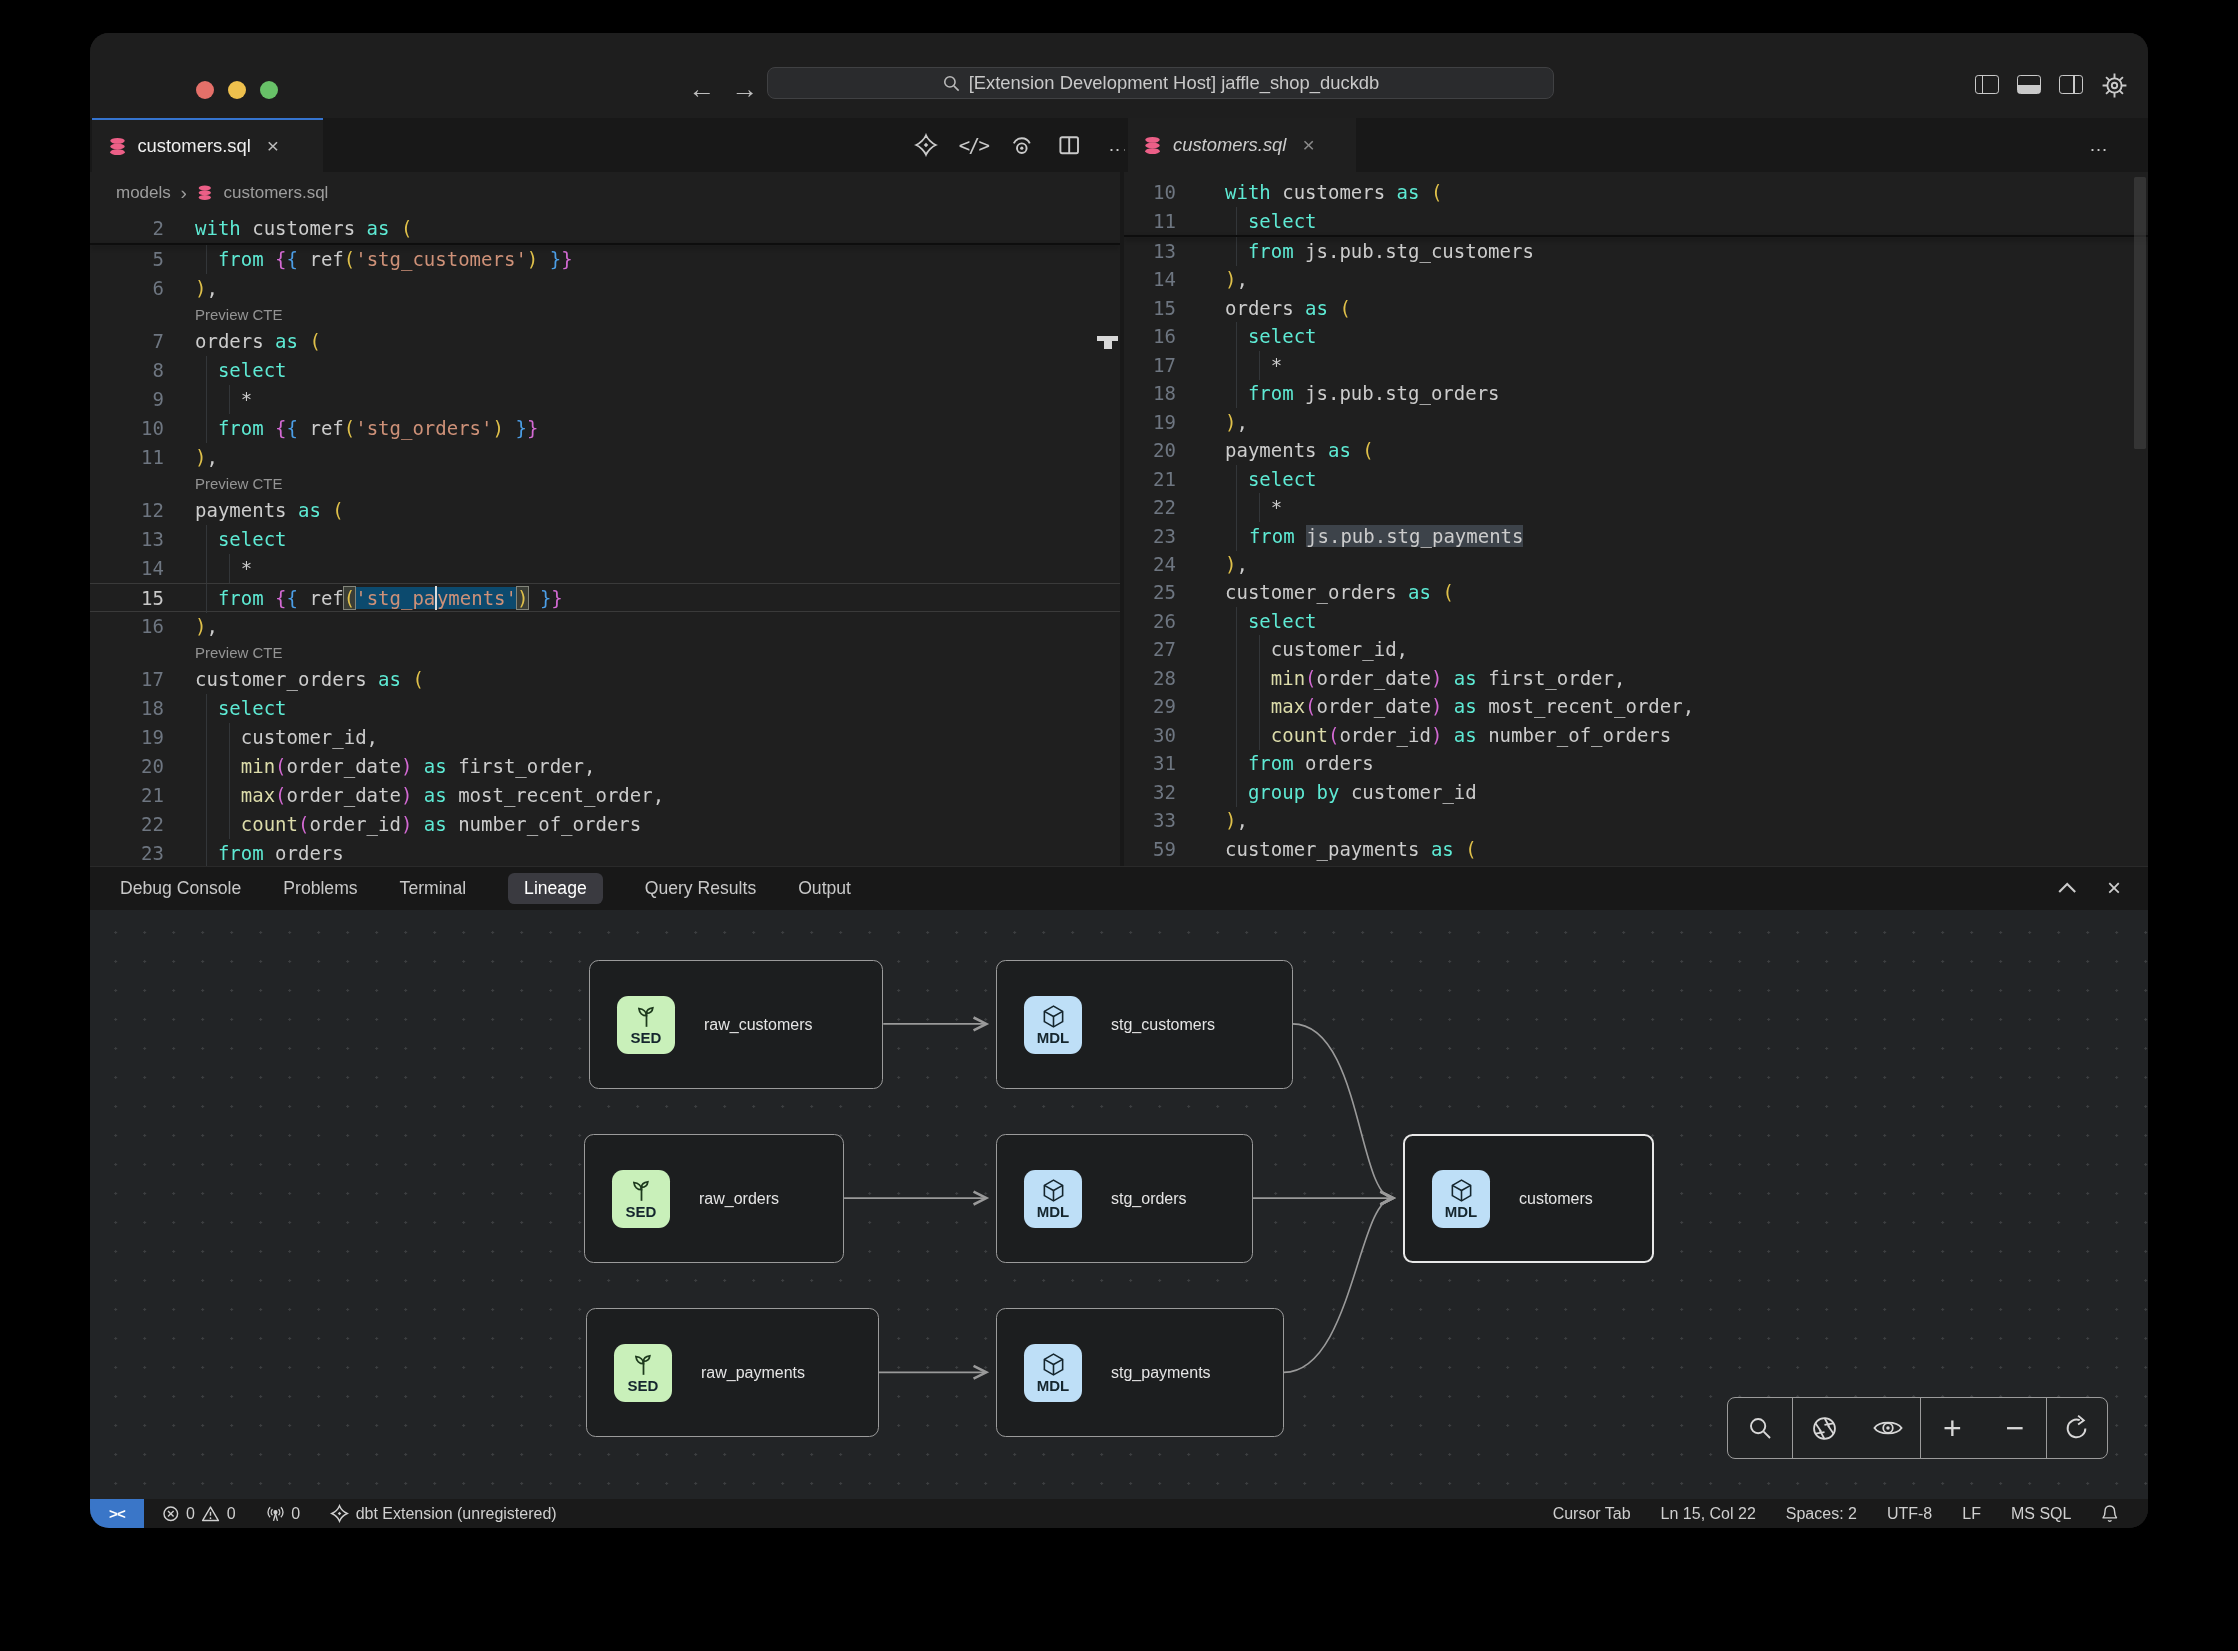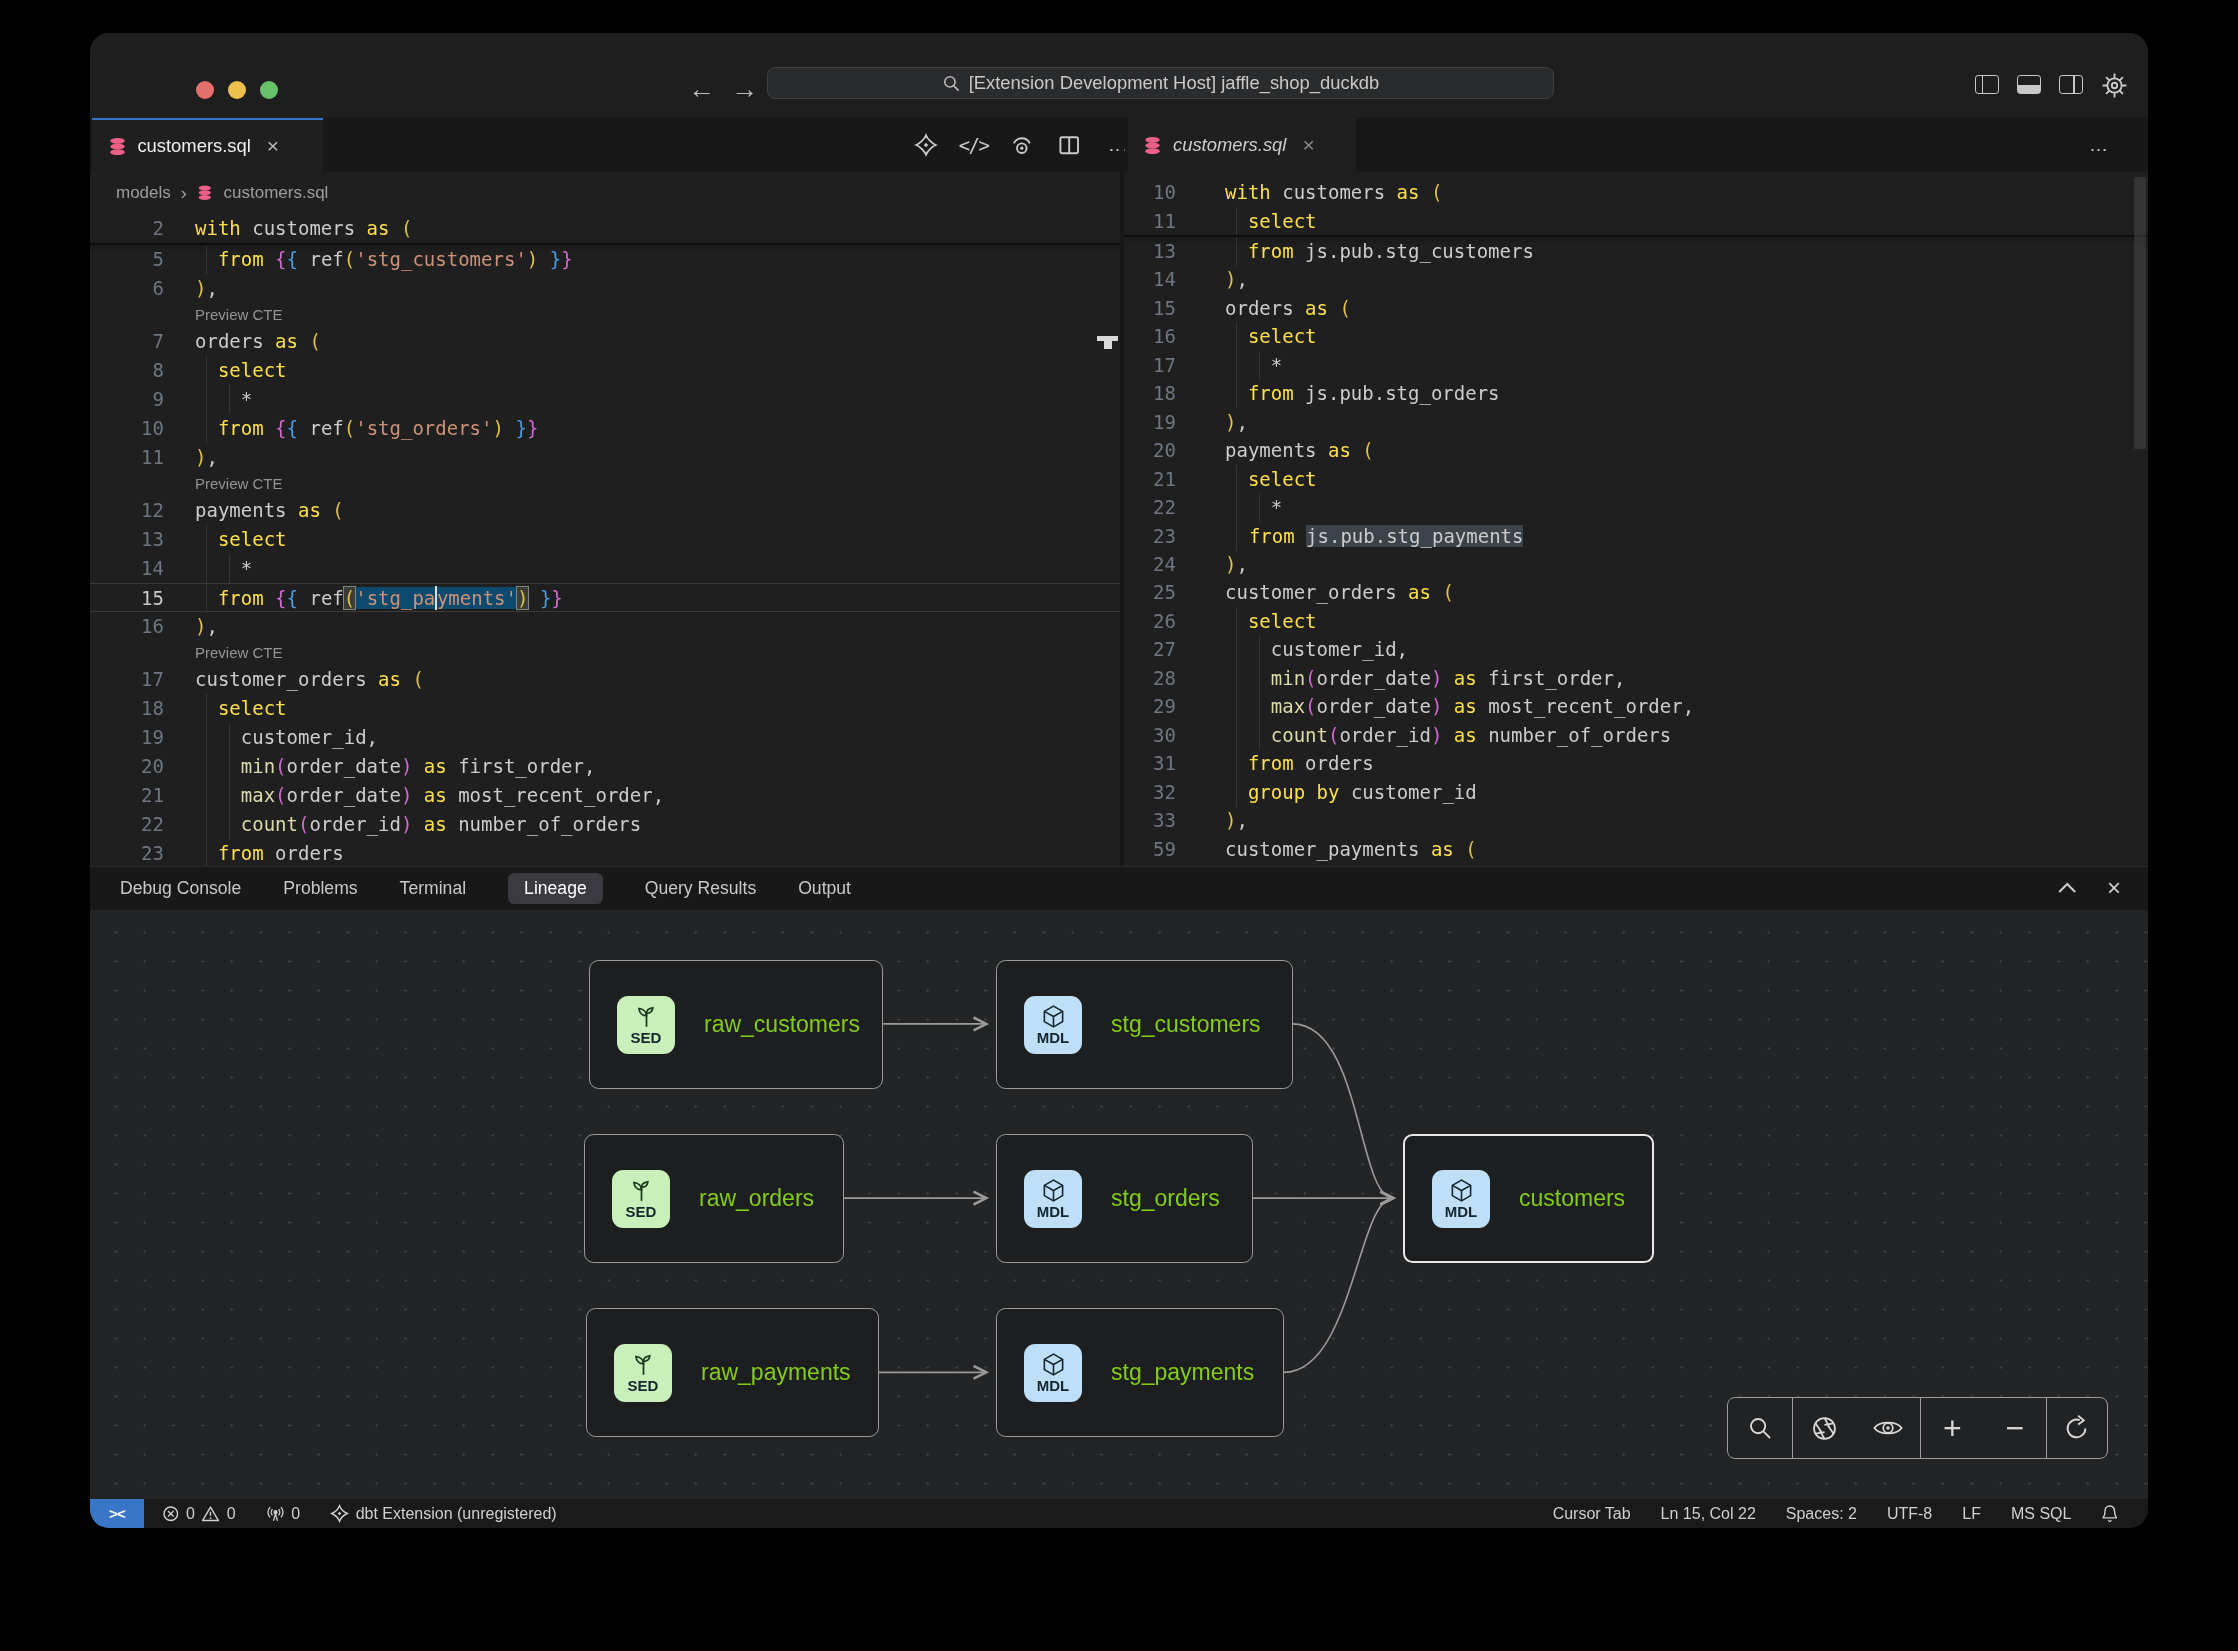--- a/index.html
+++ b/index.html
@@ -47,21 +47,21 @@
   .crow { position:absolute; left:0; right:0; font-family:"DejaVu Sans Mono", monospace; font-size:19px; }
   .crow .gut { position:absolute; top:0; text-align:right; color:#6e7681; }
   .crow .code { position:absolute; top:0; white-space:pre; color:#cccccc; }
   .crow.cur-line { border-top:0.8px solid #3a3a3a; border-bottom:0.8px solid #3a3a3a; }
   .crow.cur-line .gut { color:#c8c8c8; }
   .crow.sticky { background:#1f1f1f; z-index:5; }
   .sticky-sep { position:absolute; left:0; right:0; height:1.6px; background:#0d0d0d; z-index:6;
     box-shadow:0 2.4px 4.8px rgba(0,0,0,.45); }
   .guide { position:absolute; width:0.8px; background:#333639; }
   .lens { position:absolute; font-size:15px; color:#949494; font-family:"Liberation Sans",sans-serif; cursor:pointer; }
-  .tk-k{color:#fde047} .tk-t{color:#cccccc} .tk-s{color:#ce9178} .tk-y{color:#dfc04a}
+  .tk-k{color:#5eead4} .tk-t{color:#cccccc} .tk-s{color:#ce9178} .tk-y{color:#dfc04a}
   .tk-p{color:#d36ad3} .tk-b{color:#4c9ee6} .tk-f{color:#dcdcaa} .tk-m{color:#d36ad3}
   .tk-ssel{color:#ce9178; background:#0c4a6e;}
   .tk-ybox{color:#dfc04a; outline:0.8px solid #83857b; outline-offset:-0.8px; background:#3a3d36;}
   .tk-hl{color:#cccccc; background:#3d434a;}
   .tk-cur{display:inline-block; width:1.6px; height:24px; background:#dcdcdc; vertical-align:-4.8px;}
   .ovr-cursor { position:absolute; background:#d8d8d8; z-index:7; }
   .scrollbar-v { position:absolute; background:#454545; opacity:.55; border-radius:1.6px; z-index:7; }
 
   
   #panel { position:absolute; left:0; top:833px; width:100%; height:633px; }
@@ -73,21 +73,21 @@
   #lineage { position:absolute; left:0; top:44px; width:100%; height:589px; background:#222426;
     background-image:radial-gradient(circle, #3d3f41 1.3px, transparent 1.4px);
     background-size:29px 29px; background-position:11.2px 8px; overflow:hidden; }
   #edges { position:absolute; left:0; top:0; width:100%; height:100%; }
   .lnode { position:absolute; background:#1c1e1f; border:1.6px solid #9b9b9b; border-radius:9.6px;
     display:flex; align-items:center; gap:29px; padding-left:27px; cursor:pointer; }
   .lnode.sel { border:2.4px solid #e8e8e8; }
   .nicon { width:58px; height:58px; border-radius:11.2px; display:flex; flex-direction:column;
     align-items:center; justify-content:center; }
   .nicon .badge { font-size:15px; font-weight:bold; color:#15262e; line-height:16px; }
-  .nlabel { font-size:23px; color:#84cc16; }
+  .nlabel { font-size:16px; color:#e5e5e5; }
   #lin-toolbar { position:absolute; left:1637px; top:487px; width:381px; height:62px;
     border:1.6px solid #9b9b9b; border-radius:8px; background:#202223; display:flex; }
   #lin-toolbar .seg { display:flex; align-items:center; justify-content:space-around; height:100%; }
   #lin-toolbar .seg + .seg { border-left:1.6px solid #9b9b9b; }
   #lin-toolbar .tico { width:37px; height:37px; display:flex; align-items:center; justify-content:center;
     color:#d8d8d8; font-size:32px; cursor:pointer; }
 
   
   #statusbar { position:absolute; left:0; top:1466px; width:100%; height:29px; background:#1a1a1a;
     font-size:16px; color:#cfcfcf; }

